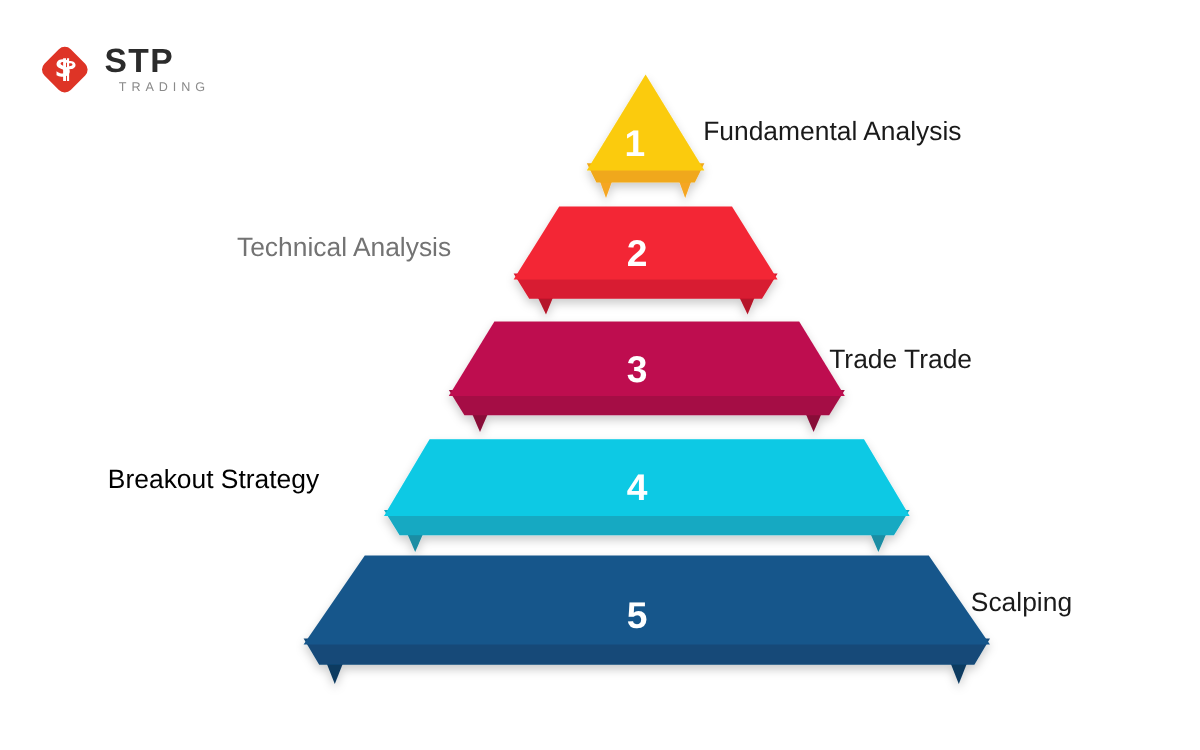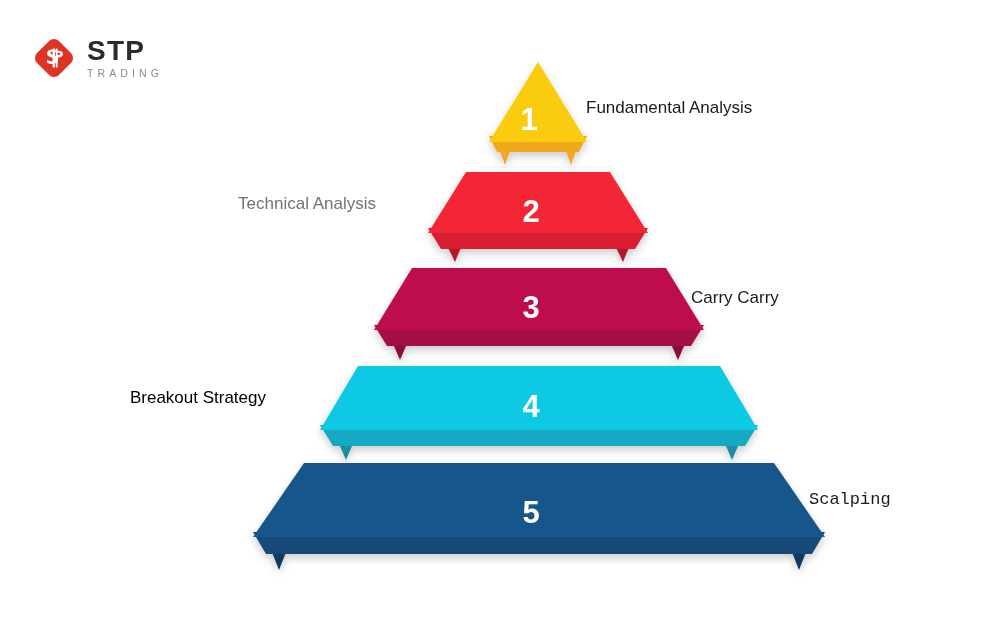--- a/index.html
+++ b/index.html
@@ -70,21 +70,21 @@
     font-family: "Liberation Sans", sans-serif;
     font-weight: bold;
     text-anchor: middle;
     font-size: 31px;
   }
 
   
   .tier-label {
     position: absolute;
     font-family: "Liberation Sans", sans-serif;
-    font-size: 17px;
+    font-size: 22px;
     color: #1a1a1a;
     white-space: nowrap;
     line-height: 1;
   }
   .label-left  { text-align: right; }
   .label-right { text-align: left; }
 </style>
 </head>
 <body style="background: rgb(255, 255, 255);">
 
@@ -102,21 +102,21 @@
                  c3.5 0.35 6.6 -1.0 7.0 -3.9 c0.4 -2.9 -2.1 -4.1 -4.6 -5.0
                  c-2.0 -0.72 -3.3 -1.25 -3.0 -2.3 c0.3 -1.05 2.1 -1.25 3.6 -0.9
                  c1.05 0.25 1.8 0.6 2.3 0.95 Z"></path>
         <path d="M25.0 15.0 c2.6 -0.55 5.2 0.2 5.8 2.3 c0.62 2.15 -1.0 3.9 -3.5 4.3
                  l-2.3 0.35 l0 -2.6 l1.7 -0.25 c1.1 -0.16 1.85 -0.72 1.62 -1.5
                  c-0.23 -0.78 -1.25 -0.98 -2.3 -0.8 l-1.02 0.18 Z"></path>
       </g>
     </svg>
     <div class="logo-words">
       <div class="logo-stp" style="color: rgb(43, 43, 43);">STP</div>
-      <div class="logo-trading" style="color: rgb(138, 138, 138);">TRADING</div>
+      <div class="logo-trading" style="color: rgb(138, 138, 138); margin-left: 12px;">TRADING</div>
     </div>
   </div>
 
   <svg id="pyramid" viewBox="0 0 1000 625">
     <defs>
       <filter id="tierShadow" x="-20%" y="-20%" width="140%" height="170%">
         <feDropShadow dx="0" dy="4" stdDeviation="4" flood-color="#000000" flood-opacity="0.20"></feDropShadow>
       </filter>
     </defs>
 
@@ -158,19 +158,19 @@
       <polygon points="253,532 825,532 812,554 266,554" fill="#124A78"></polygon>
       <polygon points="304,463 774,463 825,537 253,537" fill="#17578B"></polygon>
       <text class="tier-number" x="531" y="523" fill="#FFFFFF">5</text>
     </g>
   </svg>
 
   <div class="tier-label label-right" style="left: 586px; top: 99px; color: rgb(26, 26, 26);">Fundamental Analysis</div>
 
   <div class="tier-label label-left" style="right: 624px; top: 195px; color: #737373;">Technical Analysis</div>
 
-  <div class="tier-label label-right" style="left: 691px; top: 289px; color: rgb(26, 26, 26);">Carry Carry</div>
+  <div class="tier-label label-right" style="left: 691px; top: 289px; color: rgb(26, 26, 26);">Trade Trade</div>
 
   <div class="tier-label label-left" style="right: 734px; top: 389px; color: #000000;">Breakout Strategy</div>
 
-  <div class="tier-label label-right" style="left: 809px; top: 491px; color: rgb(26, 26, 26); font-family: Liberation Mono, monospace;">Scalping</div>
+  <div class="tier-label label-right" style="left: 809px; top: 491px; color: rgb(26, 26, 26);">Scalping</div>
 
 </div>
 
 </body></html>

